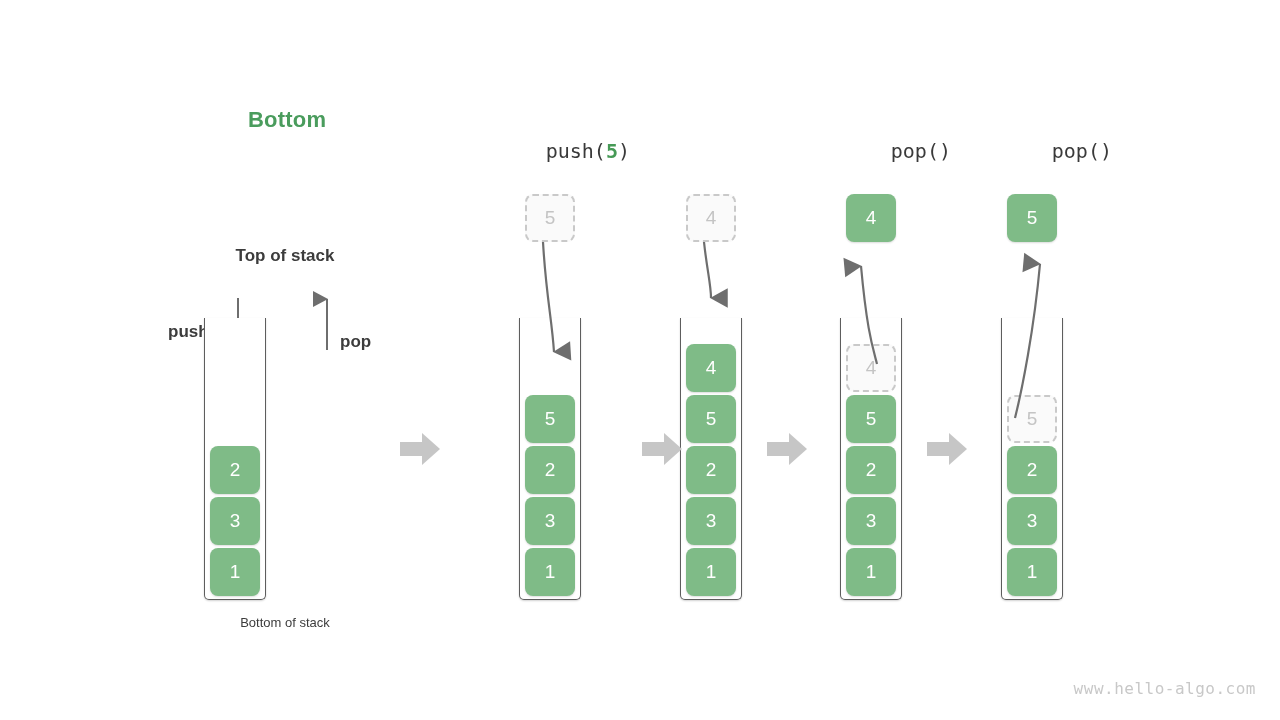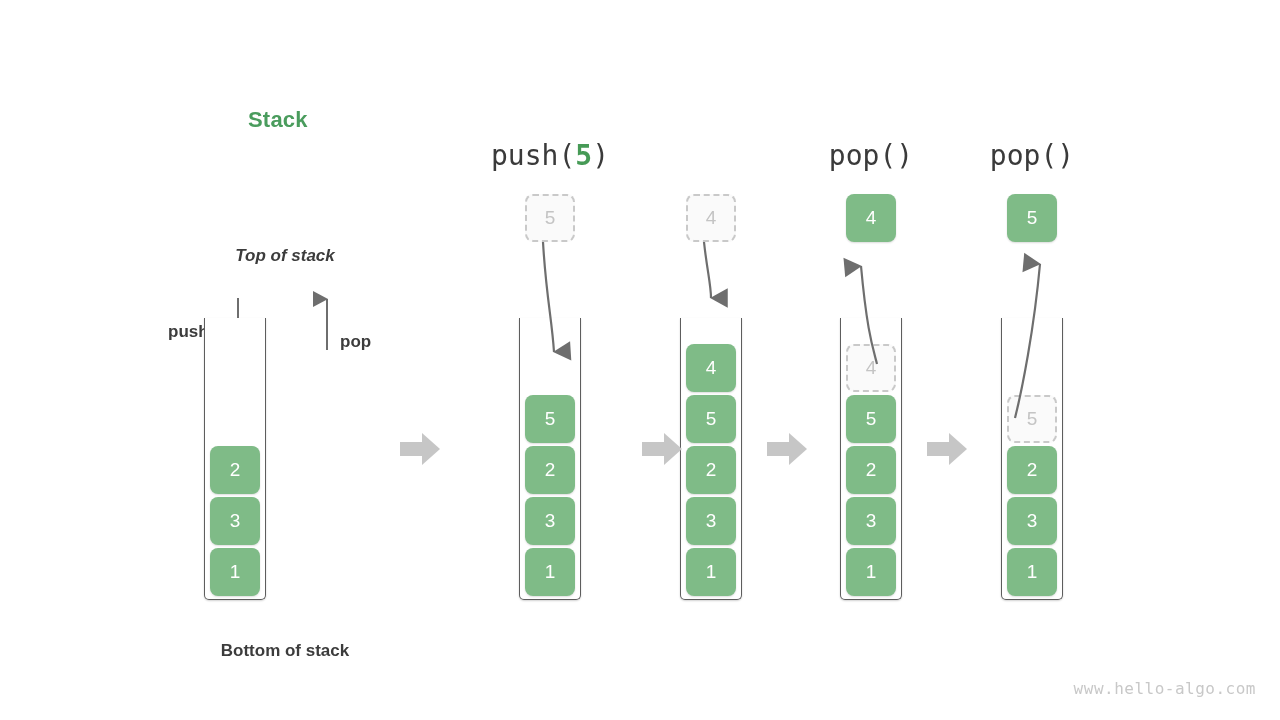--- a/index.html
+++ b/index.html
@@ -38,32 +38,31 @@
     text-align: center;
     font-size: 17px;
     font-weight: bold;
     color: #3c3c3c;
   }
   .bottom-label {
     position: absolute;
     top: 615px;
     width: 260px;
     text-align: center;
-    font-size: 17px;
-    font-weight: bold;
+    font-size: 13px;
+    font-weight: normal;
     color: #3c3c3c;
-    margin-top: 26px;
   }
   .op-title {
     position: absolute;
     top: 139px;
     width: 160px;
-    text-align: center;
+    text-align: right;
     font-family: "DejaVu Sans Mono", "Liberation Mono", monospace;
-    font-size: 28px;
+    font-size: 20px;
     color: #3a3a3a;
     white-space: pre;
   }
   .op-title .num { color: #469a56; font-weight: bold; }
 
   
   .side-label {
     position: absolute;
     font-size: 17px;
     font-weight: bold;
@@ -187,23 +186,23 @@
     font-size: 16px;
     color: #c8c8c8;
     letter-spacing: 0.5px;
   }
 </style>
 </head>
 <body>
 
 <div class="canvas">
 
-  <div class="stack-title">Stack</div>
-
-  <div class="top-label" style="left:155px;font-style:italic;">Top of stack</div>
+  <div class="stack-title">Bottom</div>
+
+  <div class="top-label" style="left:155px;">Top of stack</div>
   <div class="bottom-label" style="left:155px;">Bottom of stack</div>
 
   <div class="side-label push">push</div>
   <div class="side-label pop">pop</div>
 
   <svg class="vert-arrows" viewBox="0 0 260 480">
     <defs>
       <marker id="mk-down" markerWidth="9" markerHeight="9" refX="4.5" refY="8" orient="auto">
         <path d="M0.5,1 L4.5,8.5 L8.5,1 Z" fill="#6e6e6e"></path>
       </marker>

